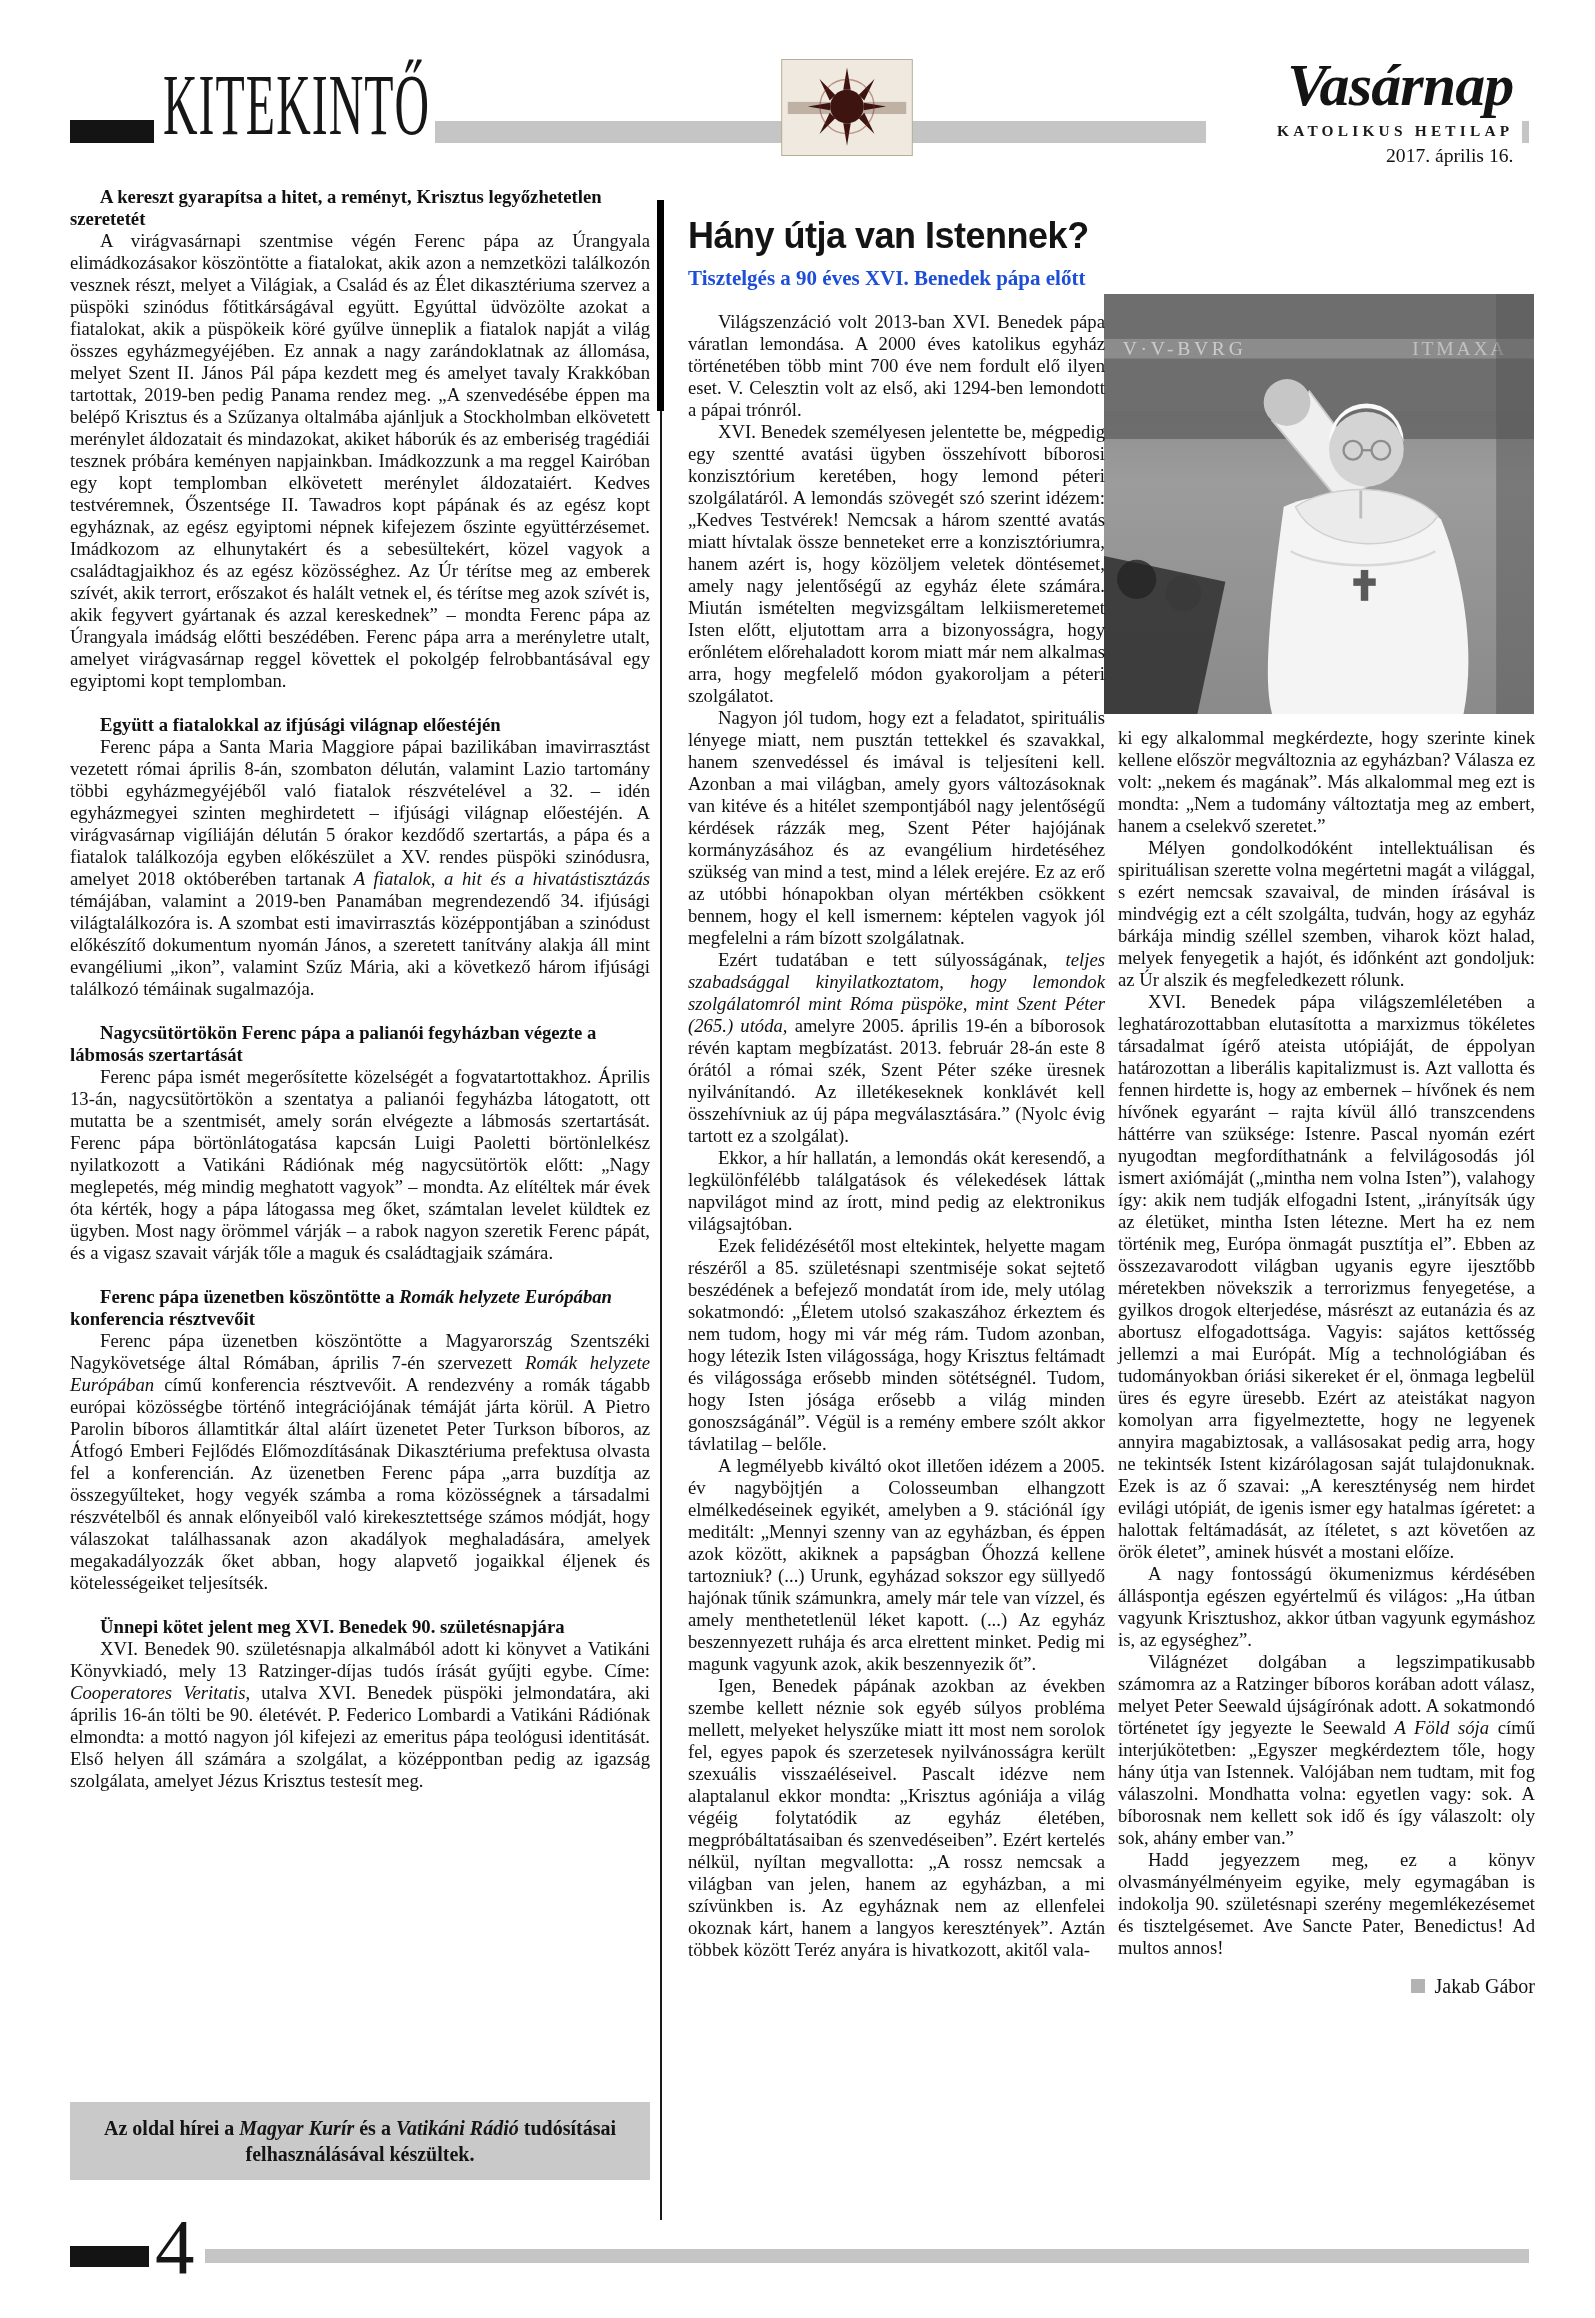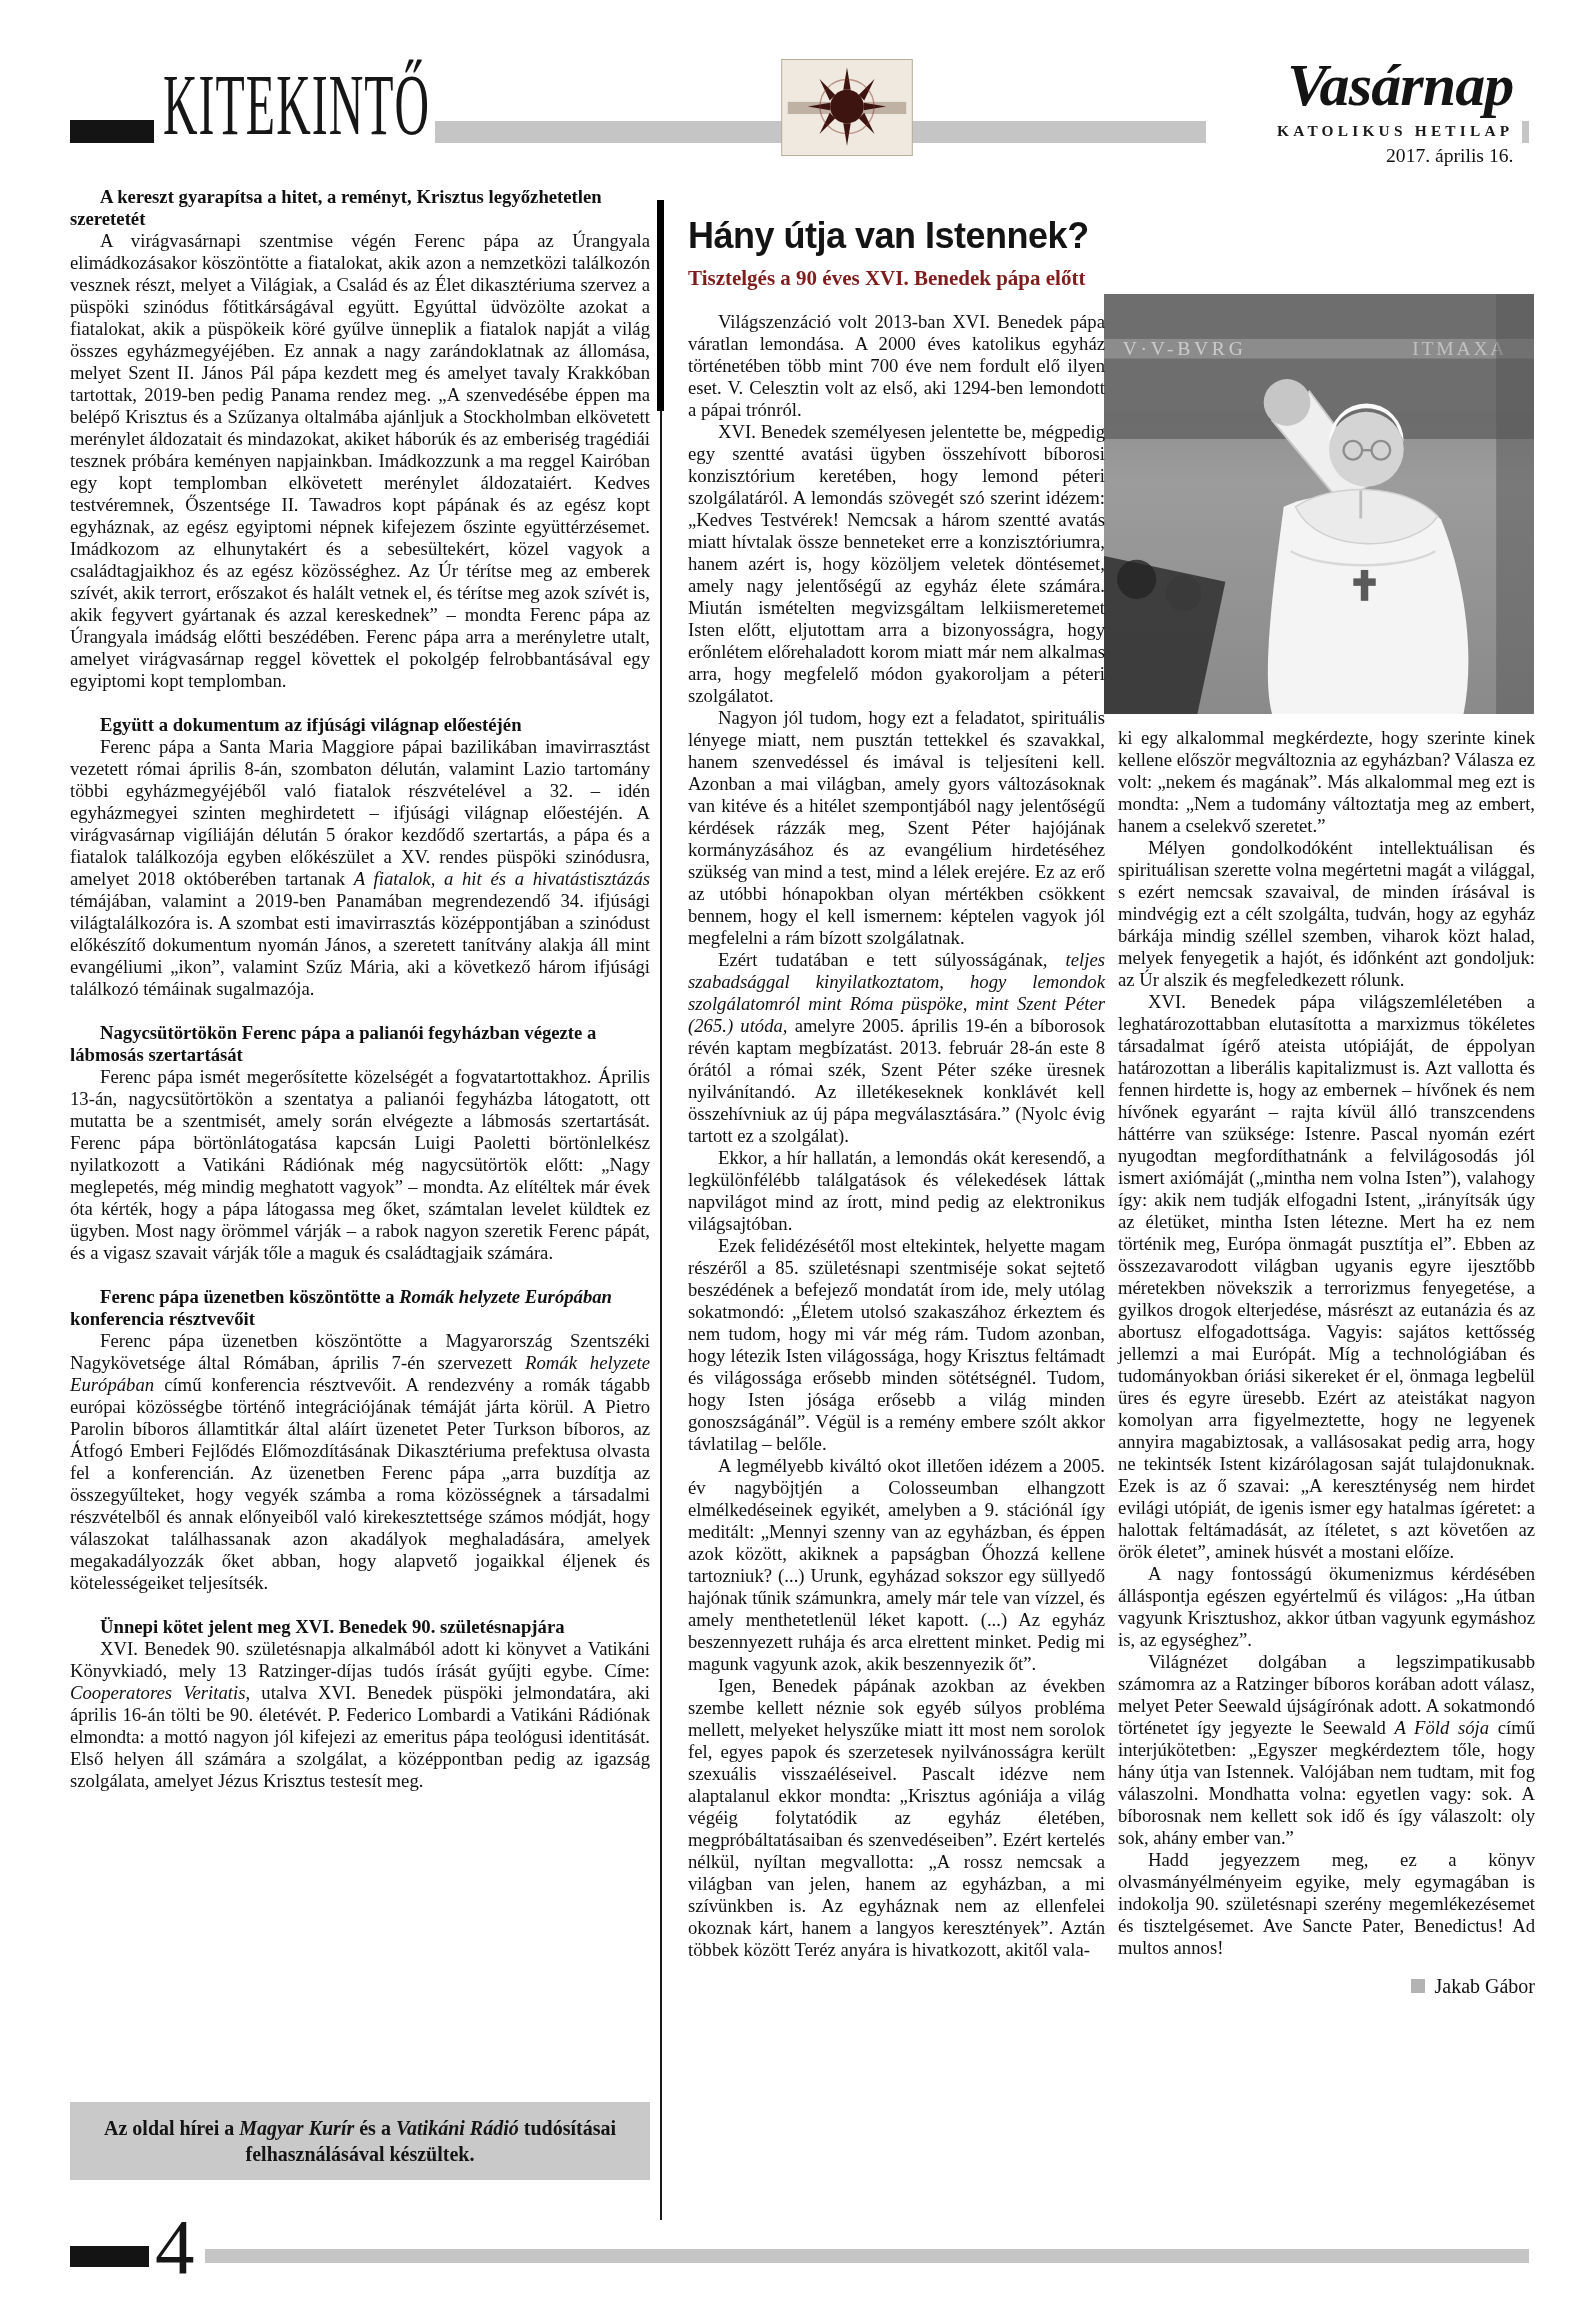--- a/index.html
+++ b/index.html
@@ -41,21 +41,21 @@
     font-size:20px;line-height:26px;font-weight:700;color:#141414;
   }
   
   .art-title{
     position:absolute;left:688px;top:193px;width:467px;
     font-family:"Liberation Sans",sans-serif;font-weight:700;font-size:36px;line-height:37px;
     letter-spacing:-0.5px;color:#141414;white-space:nowrap;
   }
   .art-subtitle{
     position:absolute;left:688px;top:249px;width:449px;
-    font-family:"Liberation Serif",serif;font-weight:700;font-size:21px;line-height:24px;color:#7f1d1d;white-space:nowrap;
+    font-family:"Liberation Serif",serif;font-weight:700;font-size:21px;line-height:24px;color:#1d4ed8;white-space:nowrap;
   }
   .art-col1{position:absolute;left:688px;top:311px;width:417px;}
   .art-col2{position:absolute;left:1118px;top:727px;width:417px;}
   .photo{position:absolute;left:1104px;top:294px;width:430px;height:420px;}
   .byline{display:flex;justify-content:flex-end;align-items:center;gap:9.3px;margin-top:16px;}
   .byline-square{width:14px;height:14px;background:#b3b3b3;}
   .byline-name{font-size:20px;font-family:Liberation Serif, serif;}
   
   .ftr-black-bar{position:absolute;left:70px;top:2246px;width:79px;height:20.6px;background:#141414;}
   .page-number{position:absolute;left:155px;top:2207px;font-size:79px;line-height:79px;font-family:"Liberation Serif",serif;color:#161616;}
@@ -98,21 +98,21 @@
 
   <div class="vrule-thick"></div>
   <div class="vrule-thin"></div>
 
   <div class="left-col newsbody">
     <div class="sec">
       <h3>A kereszt gyarapítsa a hitet, a reményt, Krisztus legyőzhetetlen szeretetét</h3>
       <p>A virágvasárnapi szentmise végén Ferenc pápa az Úrangyala elimádkozásakor köszöntötte a fiatalokat, akik azon a nemzetközi találkozón vesznek részt, melyet a Világiak, a Család és az Élet dikasztériuma szervez a püspöki szinódus főtitkárságával együtt. Egyúttal üdvözölte azokat a fiatalokat, akik a püspökeik köré gyűlve ünneplik a fiatalok napját a világ összes egyházmegyéjében. Ez annak a nagy zarándoklatnak az állomása, melyet Szent II. János Pál pápa kezdett meg és amelyet tavaly Krakkóban tartottak, 2019-ben pedig Panama rendez meg. „A szenvedésébe éppen ma belépő Krisztus és a Szűzanya oltalmába ajánljuk a Stockholmban elkövetett merénylet áldozatait és mindazokat, akiket háborúk és az emberiség tragédiái tesznek próbára keményen napjainkban. Imádkozzunk a ma reggel Kairóban egy kopt templomban elkövetett merénylet áldozataiért. Kedves testvéremnek, Őszentsége II. Tawadros kopt pápának és az egész kopt egyháznak, az egész egyiptomi népnek kifejezem őszinte együttérzésemet. Imádkozom az elhunytakért és a sebesültekért, közel vagyok a családtagjaikhoz és az egész közösséghez. Az Úr térítse meg az emberek szívét, akik terrort, erőszakot és halált vetnek el, és térítse meg azok szívét is, akik fegyvert gyártanak és azzal kereskednek” – mondta Ferenc pápa az Úrangyala imádság előtti beszédében. Ferenc pápa arra a merényletre utalt, amelyet virágvasárnap reggel követtek el pokolgép felrobbantásával egy egyiptomi kopt templomban.</p>
     </div>
     <div class="sec">
-      <h3>Együtt a dokumentum az ifjúsági világnap előestéjén</h3>
+      <h3>Együtt a fiatalokkal az ifjúsági világnap előestéjén</h3>
       <p>Ferenc pápa a Santa Maria Maggiore pápai bazilikában imavirrasztást vezetett római április 8-án, szombaton délután, valamint Lazio tartomány többi egyházmegyéjéből való fiatalok részvételével a 32. – idén egyházmegyei szinten meghirdetett – ifjúsági világnap előestéjén. A virágvasárnap vigíliáján délután 5 órakor kezdődő szertartás, a pápa és a fiatalok találkozója egyben előkészület a XV. rendes püspöki szinódusra, amelyet 2018 októberében tartanak <i>A fiatalok, a hit és a hivatástisztázás</i> témájában, valamint a 2019-ben Panamában megrendezendő 34. ifjúsági világtalálkozóra is. A szombat esti imavirrasztás középpontjában a szinódust előkészítő dokumentum nyomán János, a szeretett tanítvány alakja áll mint evangéliumi „ikon”, valamint Szűz Mária, aki a következő három ifjúsági találkozó témáinak sugalmazója.</p>
     </div>
     <div class="sec">
       <h3>Nagycsütörtökön Ferenc pápa a palianói fegyházban végezte a lábmosás szertartását</h3>
       <p>Ferenc pápa ismét megerősítette közelségét a fogvatartottakhoz. Április 13-án, nagycsütörtökön a szentatya a palianói fegyházba látogatott, ott mutatta be a szentmisét, amely során elvégezte a lábmosás szertartását. Ferenc pápa börtönlátogatása kapcsán Luigi Paoletti börtönlelkész nyilatkozott a Vatikáni Rádiónak még nagycsütörtök előtt: „Nagy meglepetés, még mindig meghatott vagyok” – mondta. Az elítéltek már évek óta kérték, hogy a pápa látogassa meg őket, számtalan levelet küldtek ez ügyben. Most nagy örömmel várják – a rabok nagyon szeretik Ferenc pápát, és a vigasz szavait várják tőle a maguk és családtagjaik számára.</p>
     </div>
     <div class="sec">
       <h3>Ferenc pápa üzenetben köszöntötte a <i>Romák helyzete Európában</i> konferencia résztvevőit</h3>
       <p>Ferenc pápa üzenetben köszöntötte a Magyarország Szentszéki Nagykövetsége által Rómában, április 7-én szervezett <i>Romák helyzete Európában</i> című konferencia résztvevőit. A rendezvény a romák tágabb európai közösségbe történő integrációjának témáját járta körül. A Pietro Parolin bíboros államtitkár által aláírt üzenetet Peter Turkson bíboros, az Átfogó Emberi Fejlődés Előmozdításának Dikasztériuma prefektusa olvasta fel a konferencián. Az üzenetben Ferenc pápa „arra buzdítja az összegyűlteket, hogy vegyék számba a roma közösségnek a társadalmi részvételből és annak előnyeiből való kirekesztettsége számos módját, hogy válaszokat találhassanak azon akadályok meghaladására, amelyek megakadályozzák őket abban, hogy alapvető jogaikkal éljenek és kötelességeiket teljesítsék.</p>
     </div>

